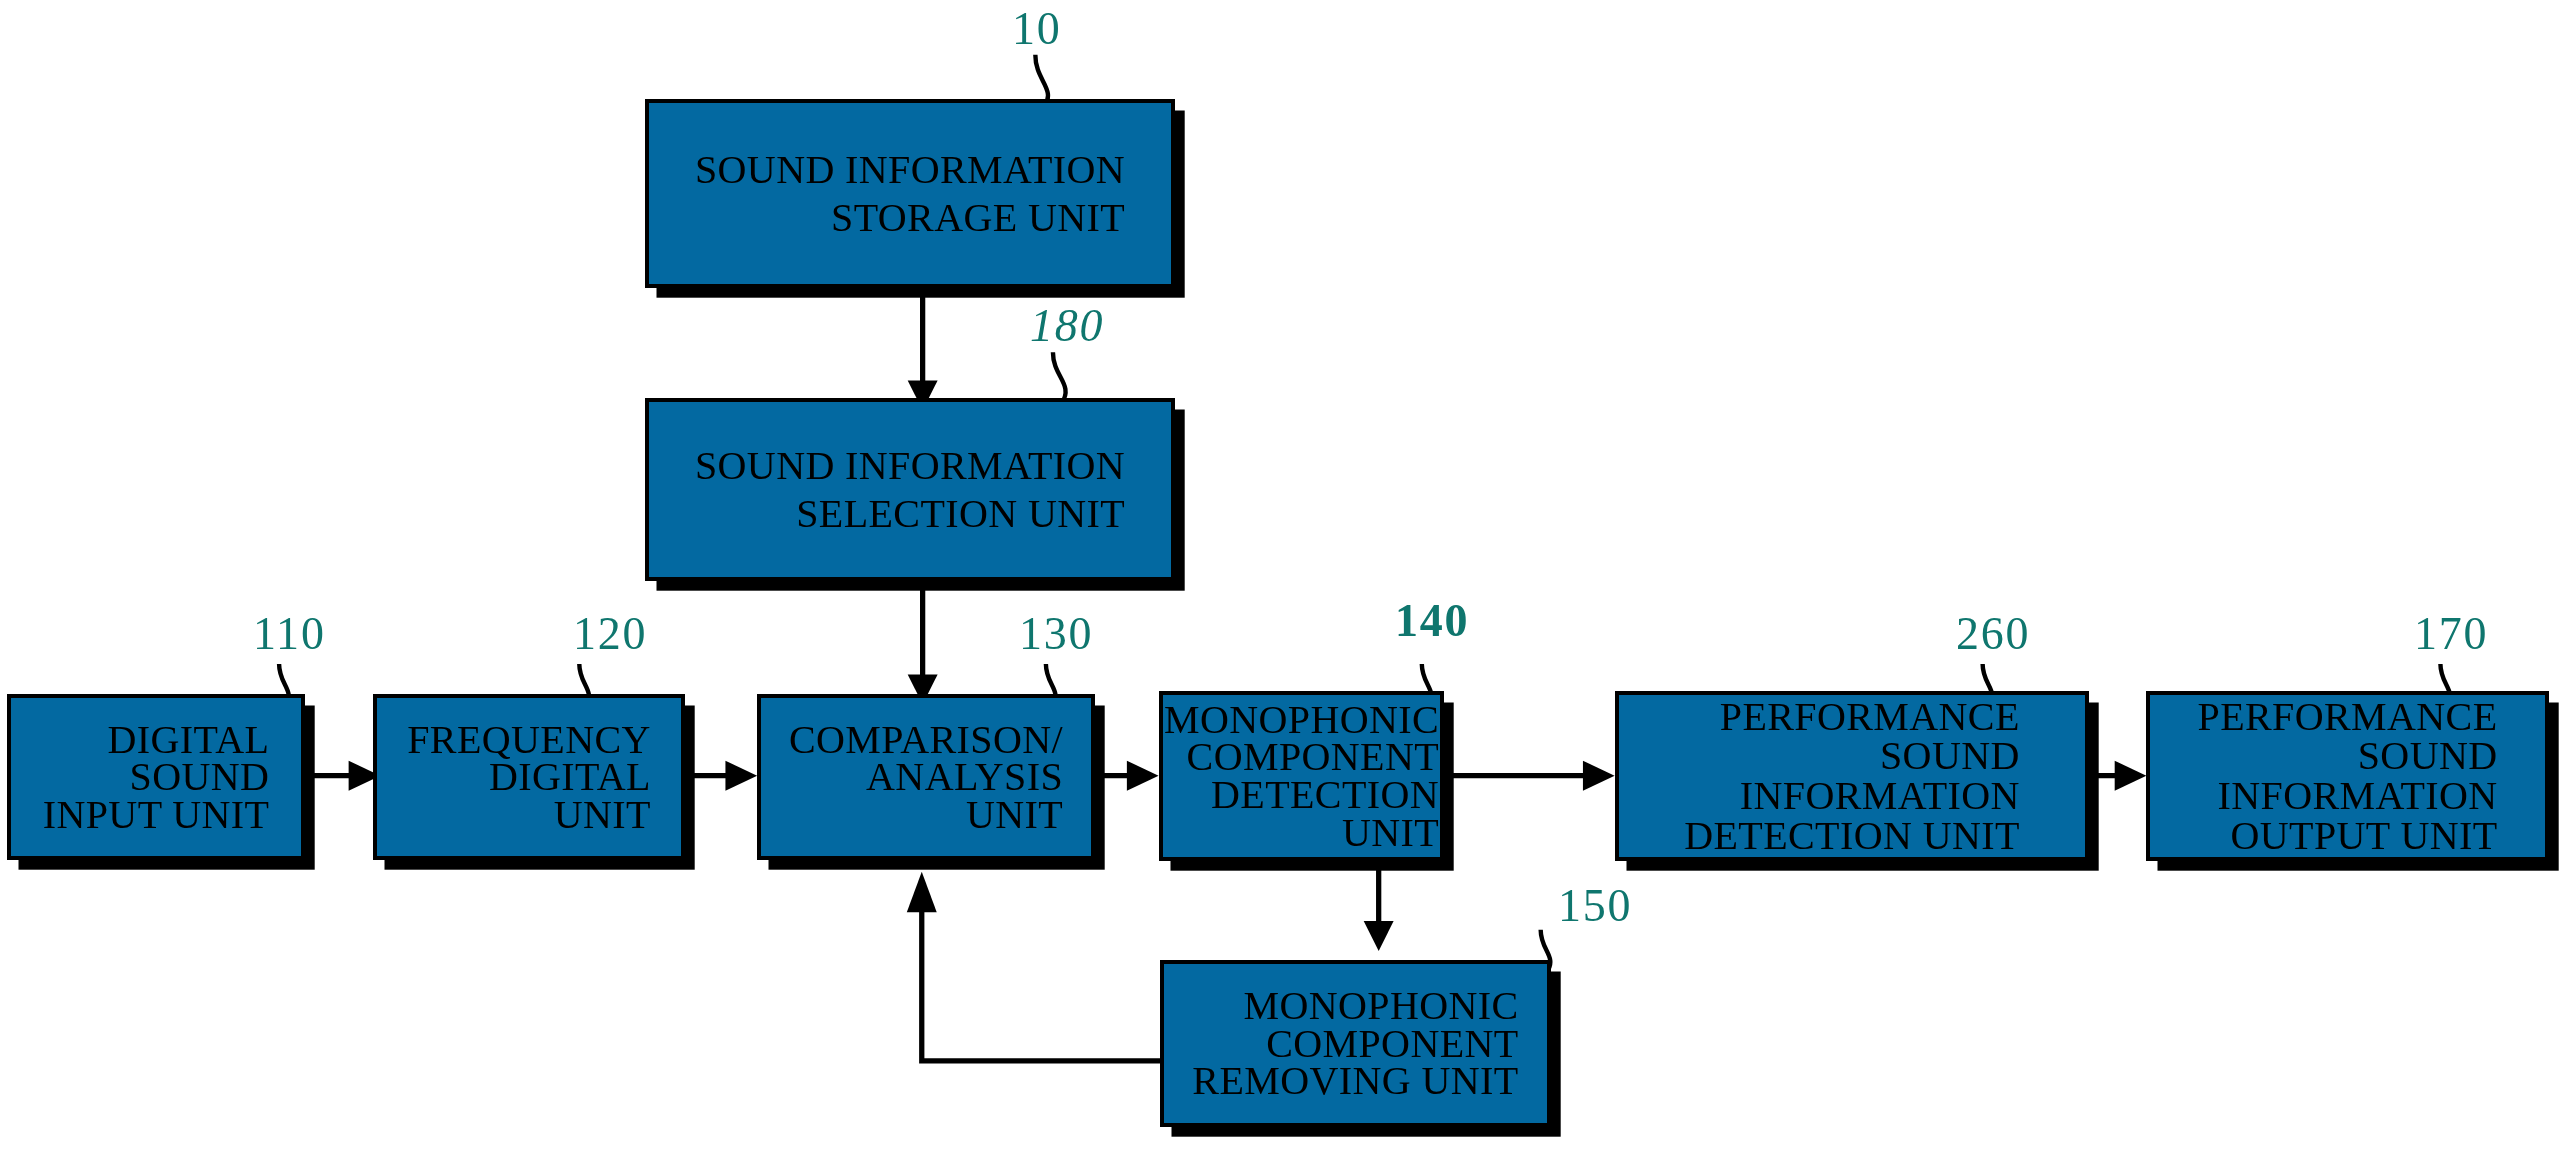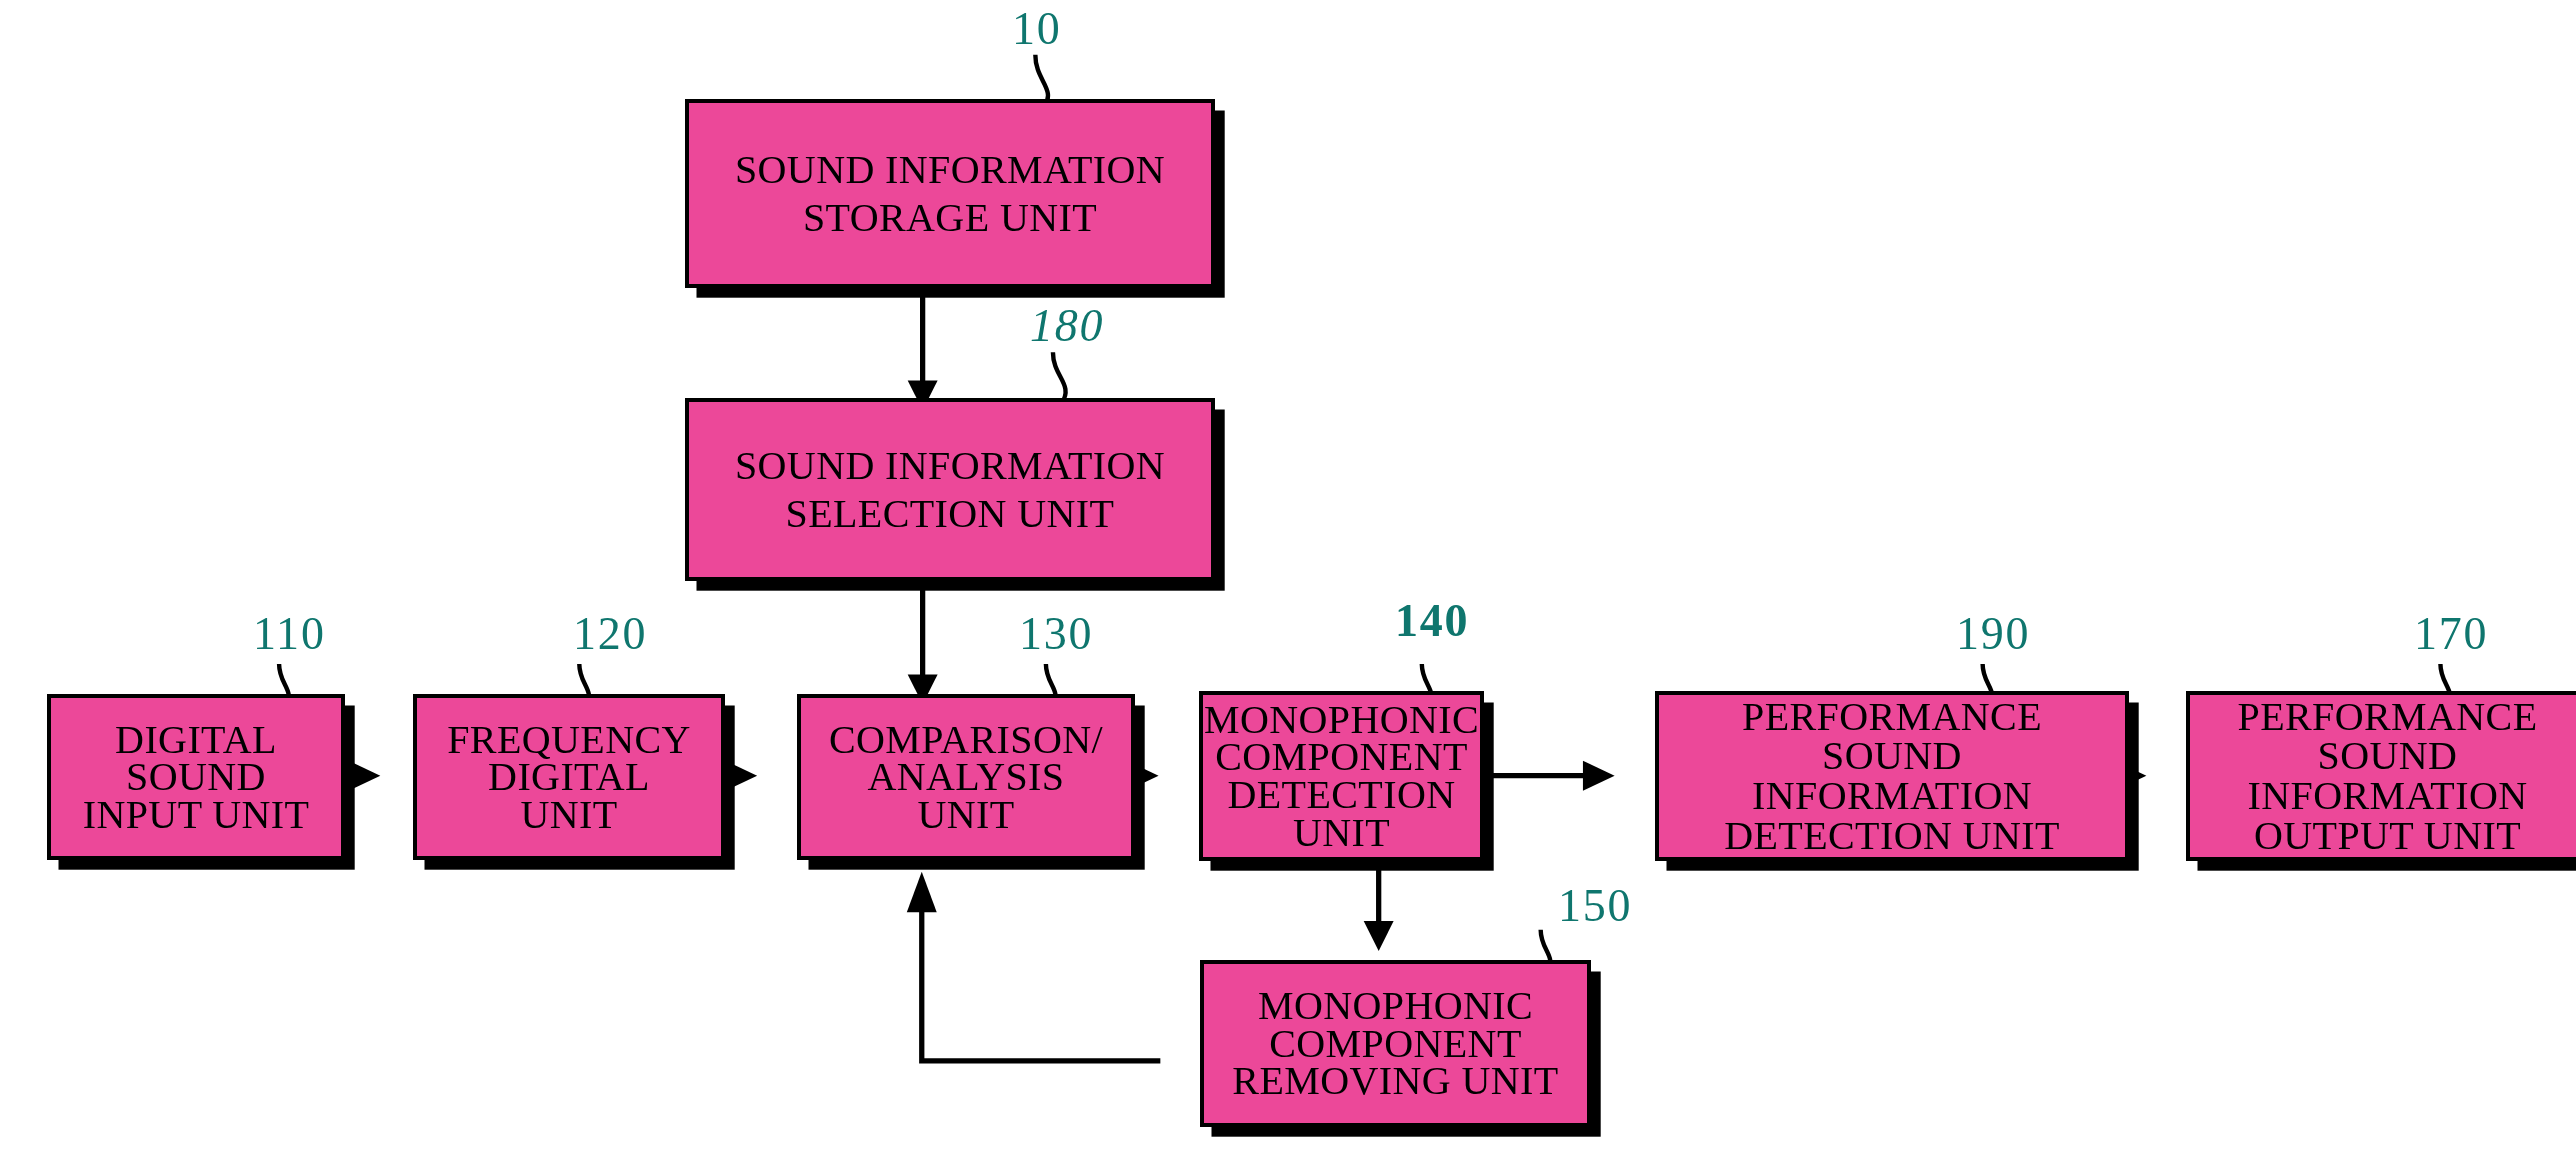--- a/index.html
+++ b/index.html
@@ -12,30 +12,29 @@
     width: 2576px;
     height: 1164px;
     background: #ffffff;
     font-family: "Liberation Serif", "DejaVu Serif", serif;
     overflow: hidden;
   }
   
   .block {
     position: absolute;
     box-sizing: border-box;
-    background: #ec4899;
+    background: #0369a1;
     border: 4.4px solid #000000;
     box-shadow: 10.6px 10.6px 0 -0.9px #000000;
     display: flex;
     align-items: center;
     justify-content: center;
-    text-align: center;
+    text-align: right;
     color: #000000;
     letter-spacing: 0.4px;
-    margin-left: 40px;
   }
   .block .label {
     display: block;
     white-space: pre-line;
     line-height: 1.02;
     font-size: 40px;
     padding: 0 5.3px;
   }
   .block.tight .label { line-height: 0.94; }
   .block.wide  .label { line-height: 1.18; }
@@ -119,21 +118,21 @@
     </g>
   </svg>
 
   <span class="refnum" style="left:1012px; top:1.8px;">10</span>
   <span class="refnum" style="left:1030px; top:299px;font-style:italic;">180</span>
   <span class="refnum" style="left:253px;  top:607px;">110</span>
   <span class="refnum" style="left:553px;  top:607px;margin-left:20px;">120</span>
   <span class="refnum" style="left:1019px; top:607px;">130</span>
   <span class="refnum" style="left:1395px; top:594px;font-weight:bold;">140</span>
   <span class="refnum" style="left:1558px; top:879px;">150</span>
-  <span class="refnum" style="left:1956px; top:607px;">190</span>
+  <span class="refnum" style="left:1956px; top:607px;">260</span>
   <span class="refnum" style="left:2414px; top:607px;text-align:center;">170</span>
 
   <svg style="position:absolute;left:0;top:0;width:2576px;height:1164px;" viewBox="0 0 2926 1322">
     <path d="M1186,70 C1186,100 1210,108 1196,130 C1184,150 1168,148 1160,165 C1154,178 1152,184 1150,190" fill="none" stroke="#000" stroke-width="5" transform="translate(-10,-8)"></path>
     <path d="M1206,408 C1206,436 1230,444 1216,466 C1204,486 1188,484 1180,501 C1174,514 1172,520 1170,526" fill="none" stroke="#000" stroke-width="5" transform="translate(-10,-8)"></path>
     <path d="M325,760 C325,784 344,790 332,808 C322,824 310,823 304,836 C299,846 297,851 296,856" fill="none" stroke="#000" stroke-width="5" transform="translate(-8,-6)"></path>
     <path d="M666,760 C666,784 685,790 673,808 C663,824 651,823 645,836 C640,846 638,851 637,856" fill="none" stroke="#000" stroke-width="5" transform="translate(-8,-6)"></path>
     <path d="M1196,760 C1196,784 1215,790 1203,808 C1193,824 1181,823 1175,836 C1170,846 1168,851 1167,856" fill="none" stroke="#000" stroke-width="5" transform="translate(-8,-6)"></path>
     <path d="M1623,760 C1623,784 1642,790 1630,808 C1620,824 1608,823 1602,836 C1597,846 1595,851 1594,856" fill="none" stroke="#000" stroke-width="5" transform="translate(-8,-6)"></path>
     <path d="M1758,1062 C1758,1086 1777,1092 1765,1110 C1755,1126 1743,1125 1737,1138 C1732,1148 1730,1153 1729,1158" fill="none" stroke="#000" stroke-width="5" transform="translate(-8,-6)"></path>

